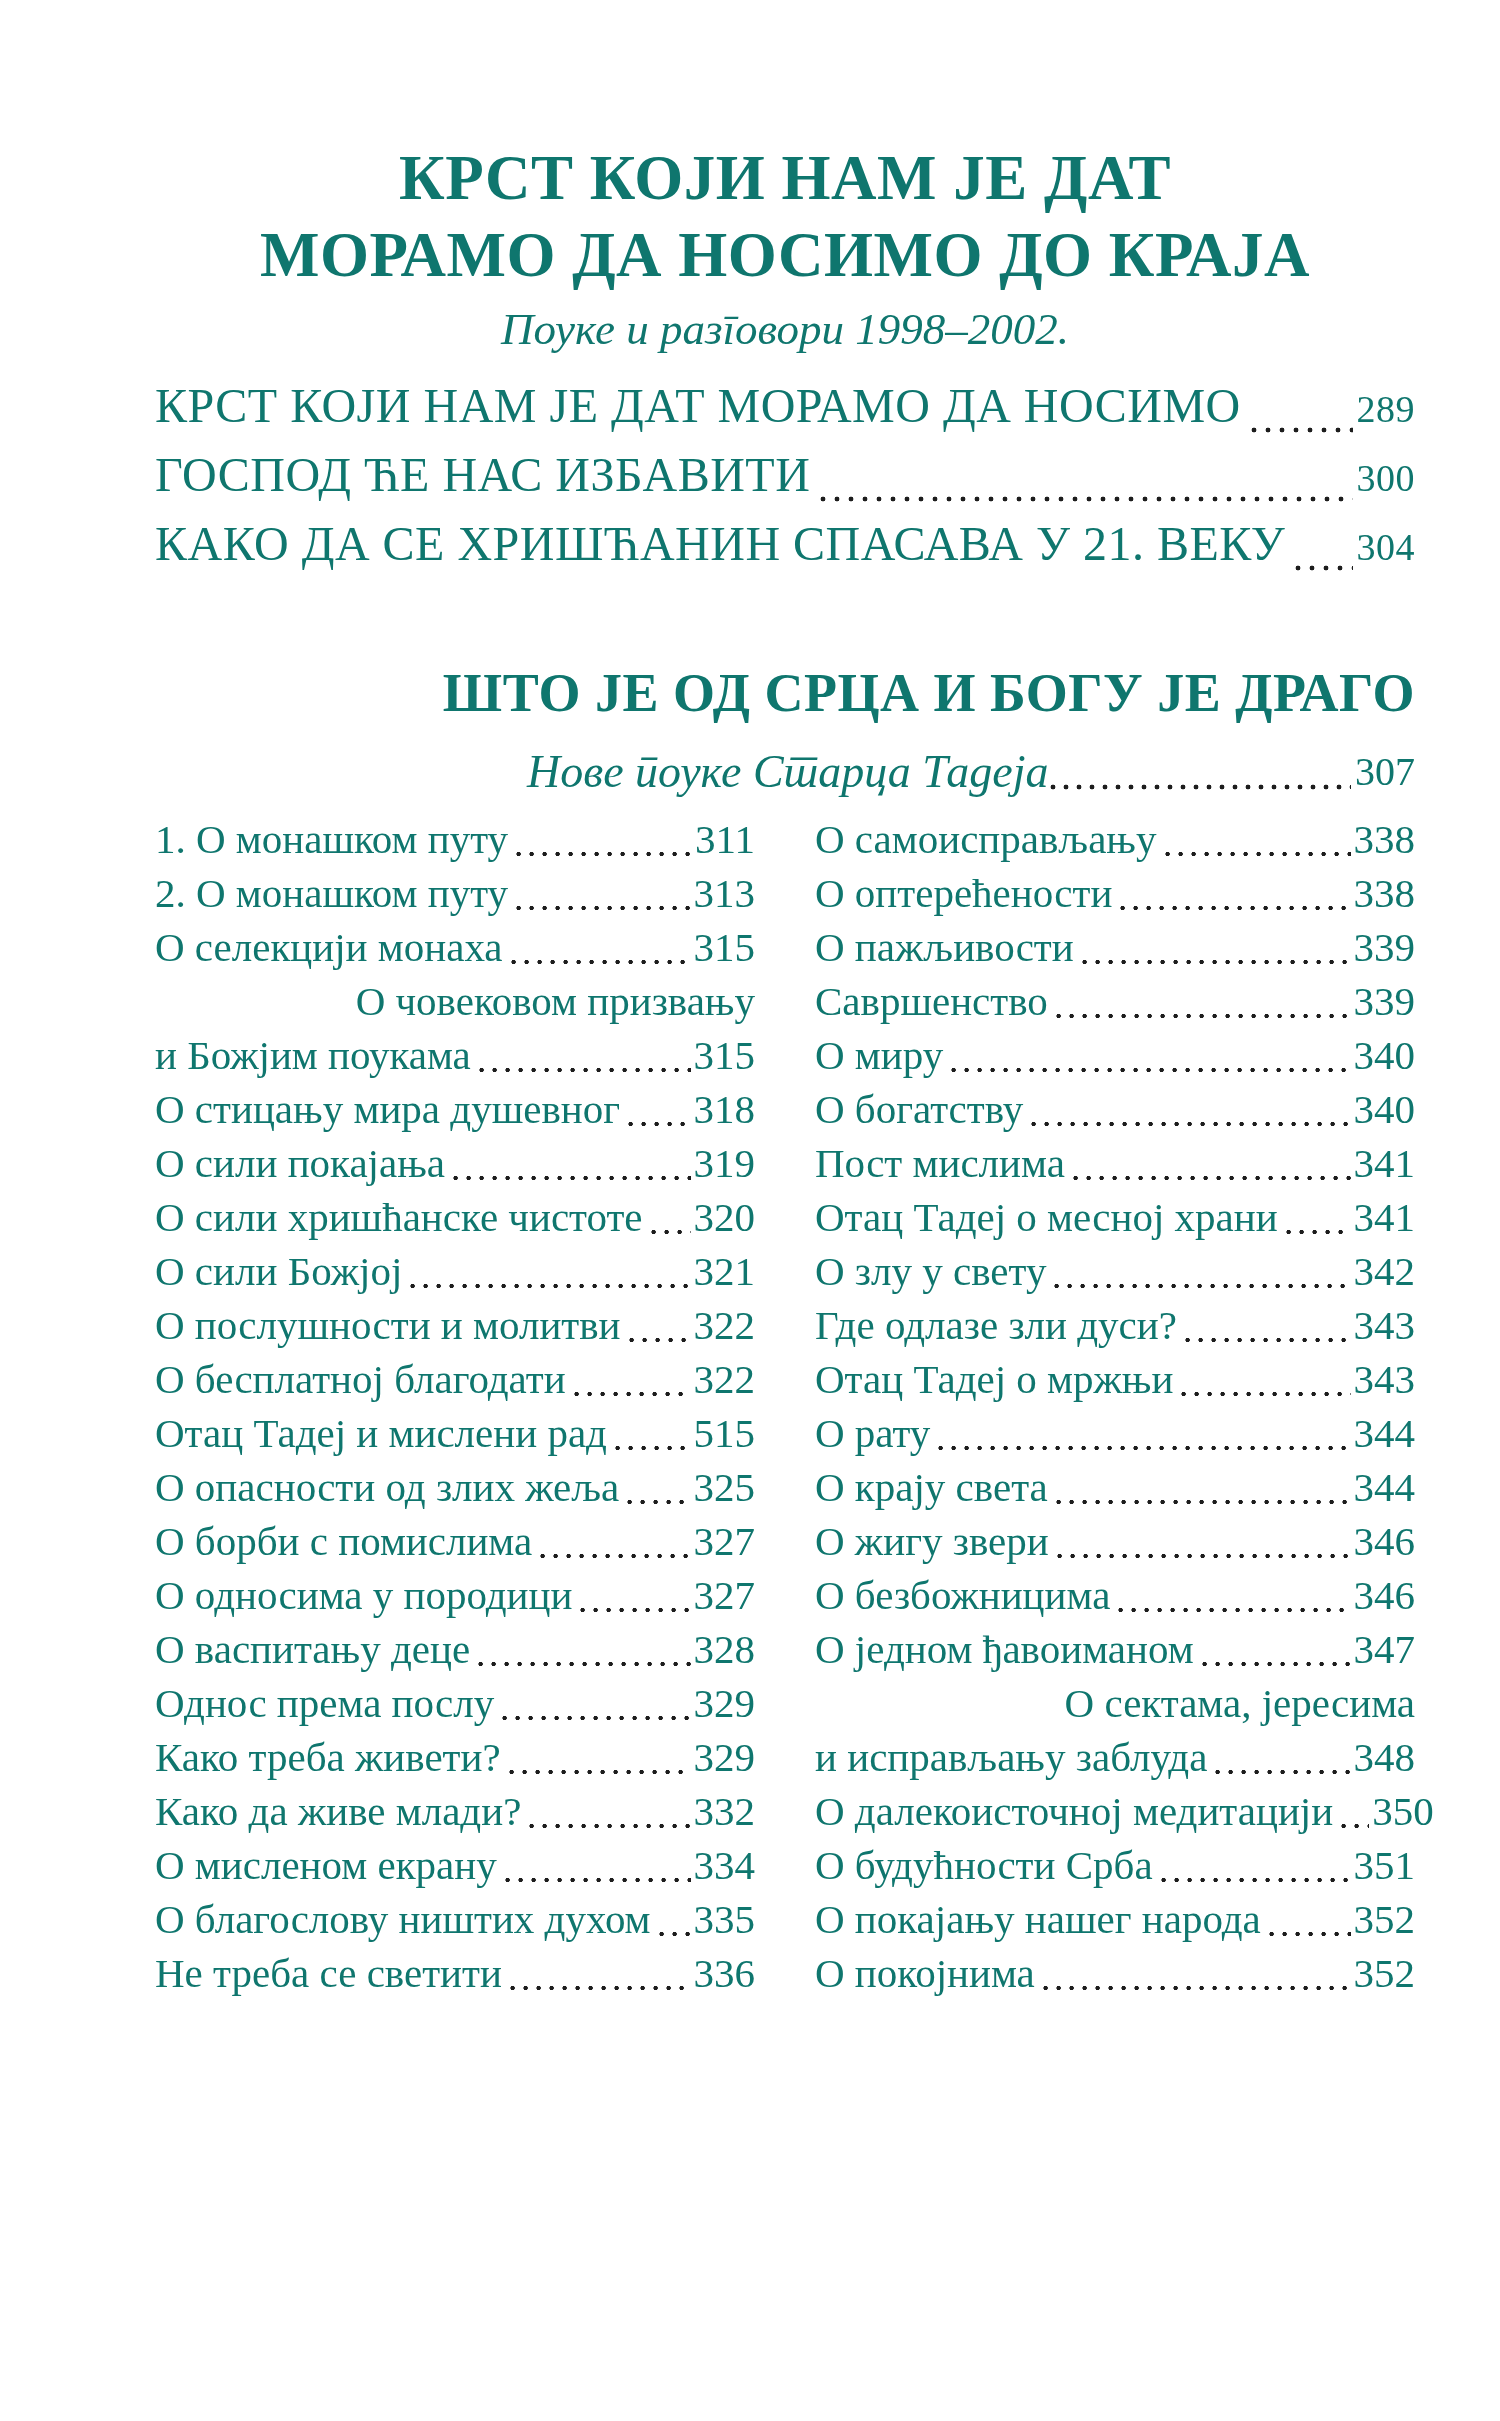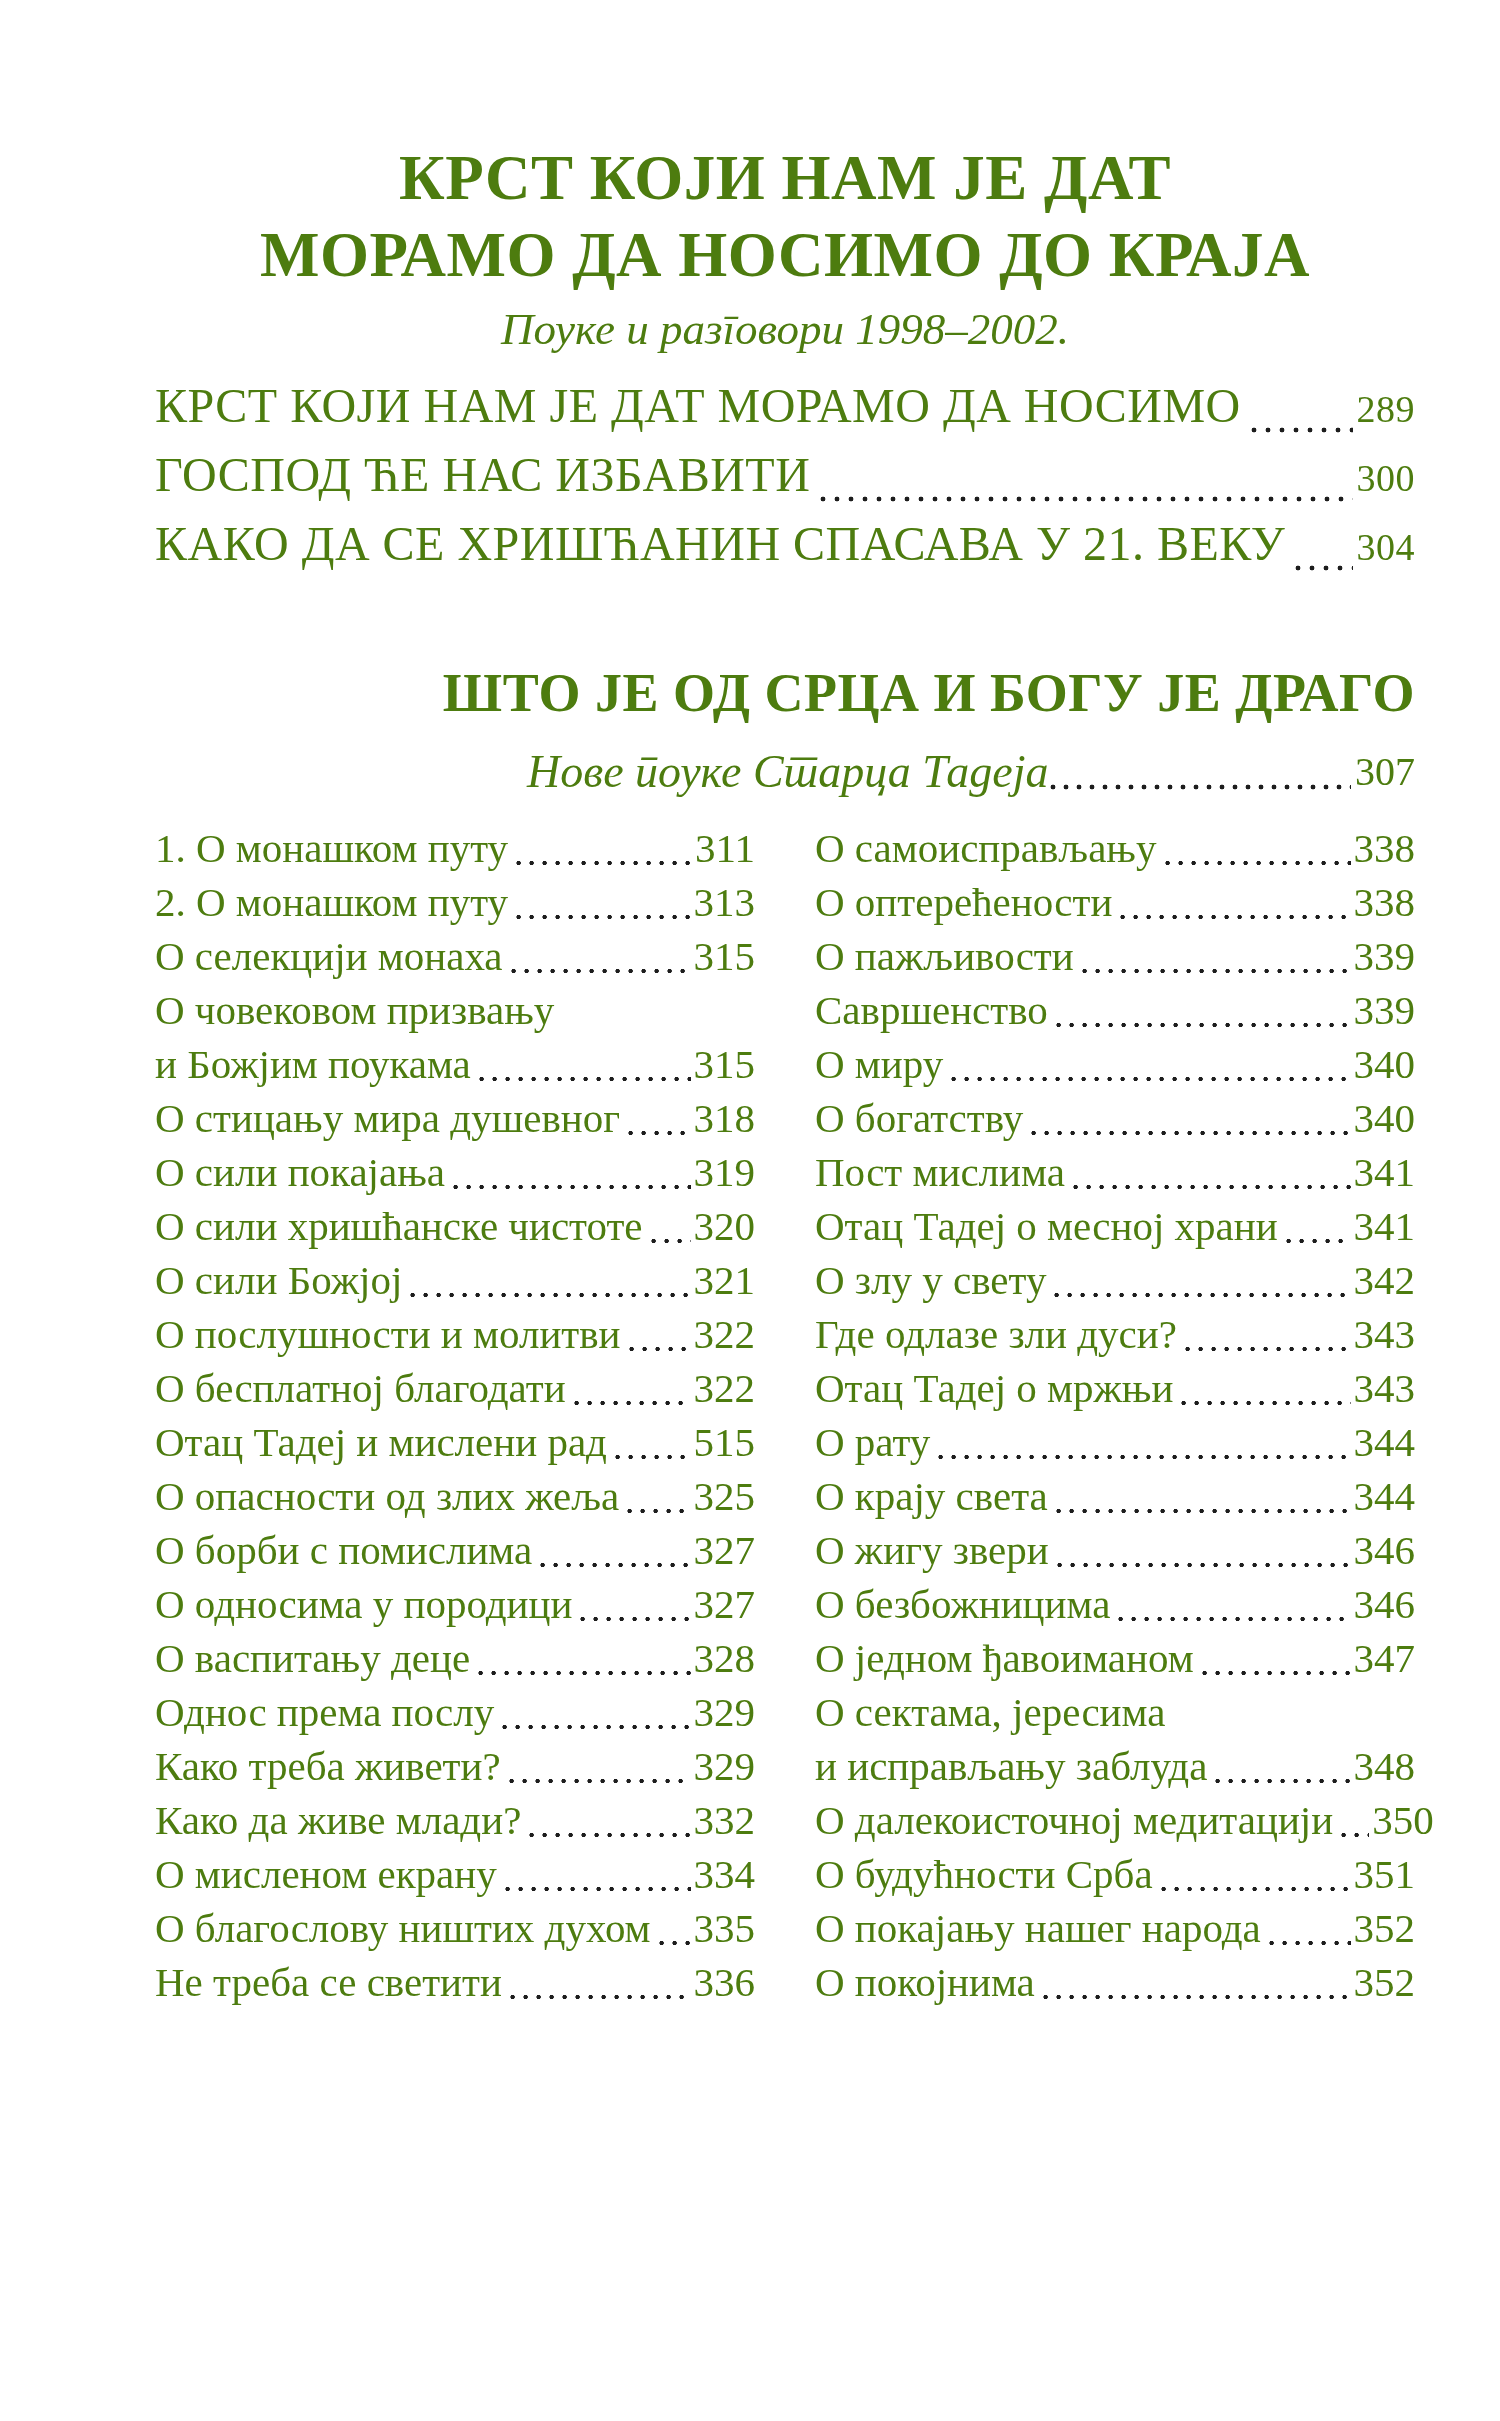--- a/index.html
+++ b/index.html
@@ -2,21 +2,21 @@
 <html lang="sr-Cyrl"><head>
 <meta charset="utf-8">
 <style>
   html, body { margin: 0; padding: 0; background: #e8e8e8; }
   .page {
     position: relative;
     width: 1500px;
     height: 2421px;
     margin: 0 auto;
     background: #ffffff;
-    color: #4d7c0f;
+    color: #0f766e;
     font-family: "Liberation Serif", "DejaVu Serif", serif;
     overflow: hidden;
   }
   .content {
     position: absolute;
     left: 155px;
     top: 0;
     width: 1260px;
   }
 
@@ -82,22 +82,23 @@
     line-height: 56px;
     font-style: italic;
     white-space: nowrap;
   }
   .sub2-row .leader { margin: 0 4px 10px 2px; background-size: 13px 6px; }
   .sub2-page { font-style: normal; font-size: 40px; flex: 0 0 auto; }
 
   
   .columns {
     display: flex;
-    margin-top: 21px;
+    margin-top: 12px;
     column-gap: 60px;
+    text-align: right;
   }
   .col { width: 600px; }
   .item { font-size: 41px; line-height: 54px; }
   .item-line { white-space: nowrap; }
   .item-row { display: flex; align-items: baseline; white-space: nowrap; }
   .item-row .leader {
     margin: 0 3px 9px 8px;
     background-image: radial-gradient(circle at 2.6px 3px, #1d1d1d 1.9px, rgba(0,0,0,0) 2.5px);
     background-size: 13px 6px;
   }

